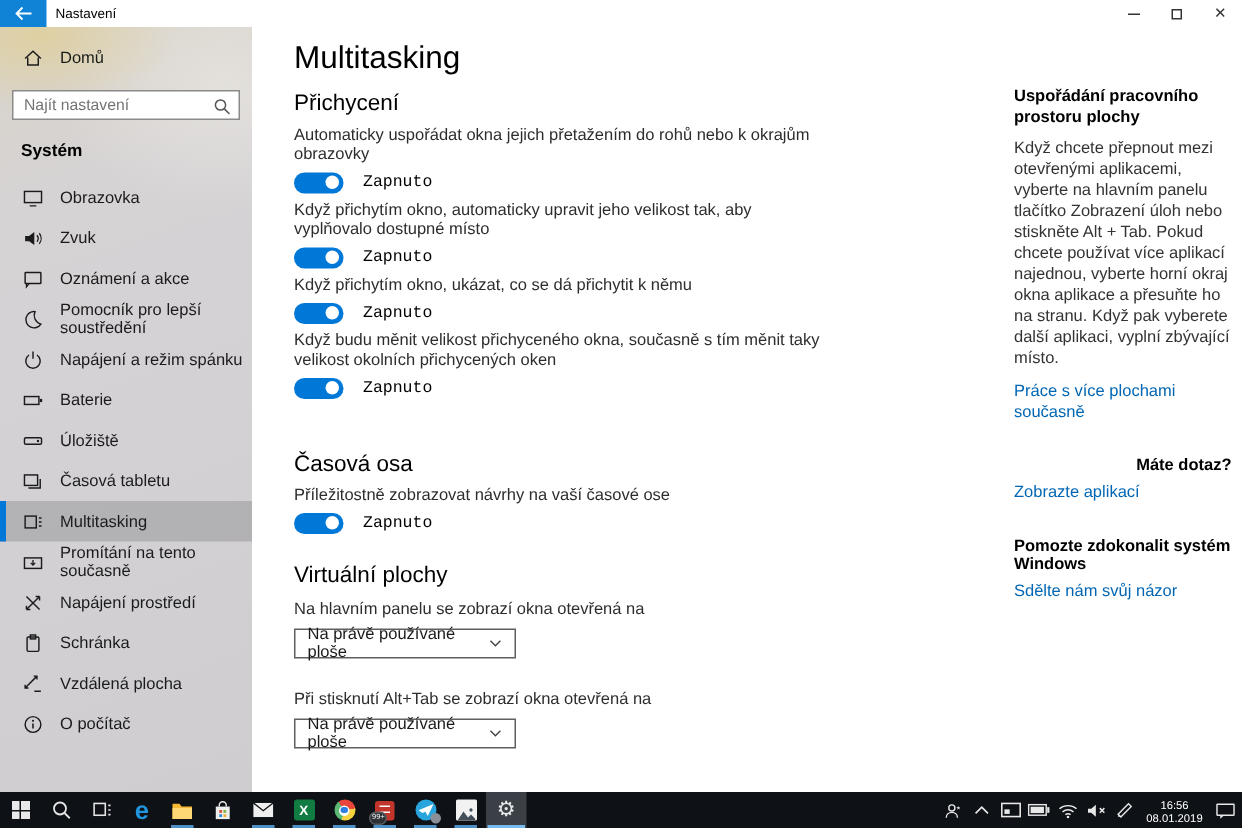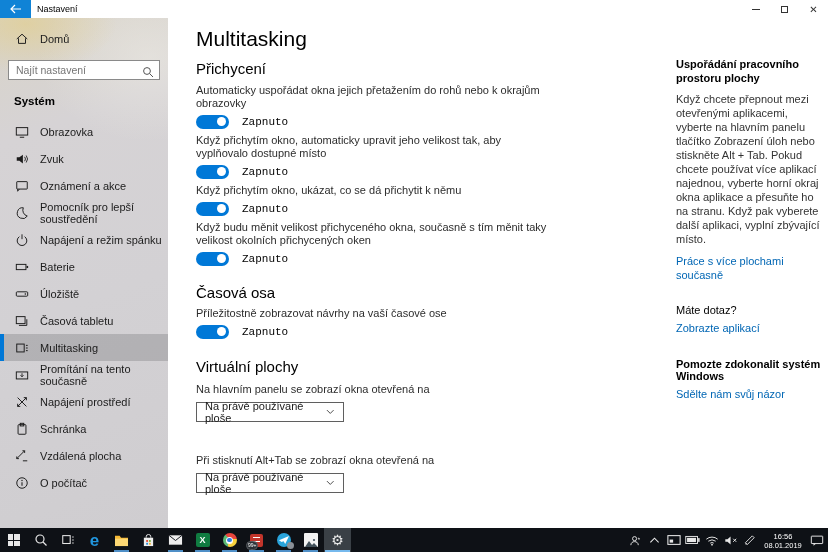--- a/index.html
+++ b/index.html
@@ -41,41 +41,41 @@
   .side-item.selected { background:rgba(96,96,102,.28); }
   .side-item.selected::before { content:""; position:absolute; left:0; top:0; bottom:0;
                width:4px; background:#0078d7; }
   .sicon { width:15px; height:15px; flex:0 0 15px; display:flex; align-items:center; justify-content:center; }
 
   
   .main { position:absolute; left:176px; top:0; width:486px; height:100%; padding:8px 0 0 20px; }
   .page-title { font-size:21px; line-height:26px; font-weight:300; color:#000; }
   .sec-h { font-size:15px; line-height:18px; font-weight:400; color:#000; }
   .sec-h.snap { margin-top:8px; }
-  .sec-h.timeline { margin-top:18px; }
+  .sec-h.timeline { margin-top:35px; }
   .sec-h.virtual { margin-top:19px; }
   .setting-label { font-size:11px; line-height:13px; color:#2d2d2d; max-width:358px; margin-top:5px; }
   .first-label { margin-top:6px; }
   .toggle-row { display:flex; align-items:center; margin-top:4px; height:15px; }
   .toggle { width:33px; height:14px; border-radius:8px; background:#0078d7; position:relative; }
   .toggle::after { content:""; position:absolute; right:3px; top:2.5px; width:9px; height:9px;
                    border-radius:50%; background:#fff; }
   .toggle-state { font-size:11px; color:#000; margin-left:13px;font-family:Liberation Mono, monospace; }
   .dd-label { font-size:11px; color:#2d2d2d; margin-top:7px; }
-  .dd-label.second { margin-top:32px; }
+  .dd-label.second { margin-top:21px; }
   .dropdown { width:148px; height:20px; border:1px solid #5f5f5f; background:#fff; margin-top:7px;
               display:flex; align-items:center; justify-content:space-between; padding:0 8px;
               font-size:11px; color:#1a1a1a; }
 
   
   .help { position:absolute; left:676px; top:39px; width:145px; }
   .help-h { font-size:11px; line-height:14px; font-weight:bold; color:#000; }
   .help-p { font-size:11px; line-height:14px; color:#333; margin-top:7px; }
   .help-link { display:block; font-size:11px; line-height:14px; color:#0066b4; margin-top:8px; }
-  .q-head { margin-top:22px; font-size:11px; font-weight:normal; color:#000; }
+  .q-head { margin-top:22px; font-size:11px; font-weight:bold; color:#000;text-align:right; }
   .q-link, .f-link { display:block; font-size:11px; color:#0066b4; margin-top:6px; }
   .f-head { margin-top:24px; font-size:11px; font-weight:bold; color:#000; }
 
   
   .taskbar { position:absolute; left:0; bottom:0; width:100%; height:24px; background:#0e1116;
              display:flex; align-items:stretch; }
   .tb-cell { width:27px; display:flex; align-items:center; justify-content:center; position:relative; }
   .tb-cell.run::after { content:""; position:absolute; left:6px; right:6px; bottom:0; height:2px; background:#4f8fc7; }
   .tb-cell.active { background:#3a4046; }
   .tb-cell.active::after { content:""; position:absolute; left:1px; right:1px; bottom:0; height:2px; background:#76b9ed; }

